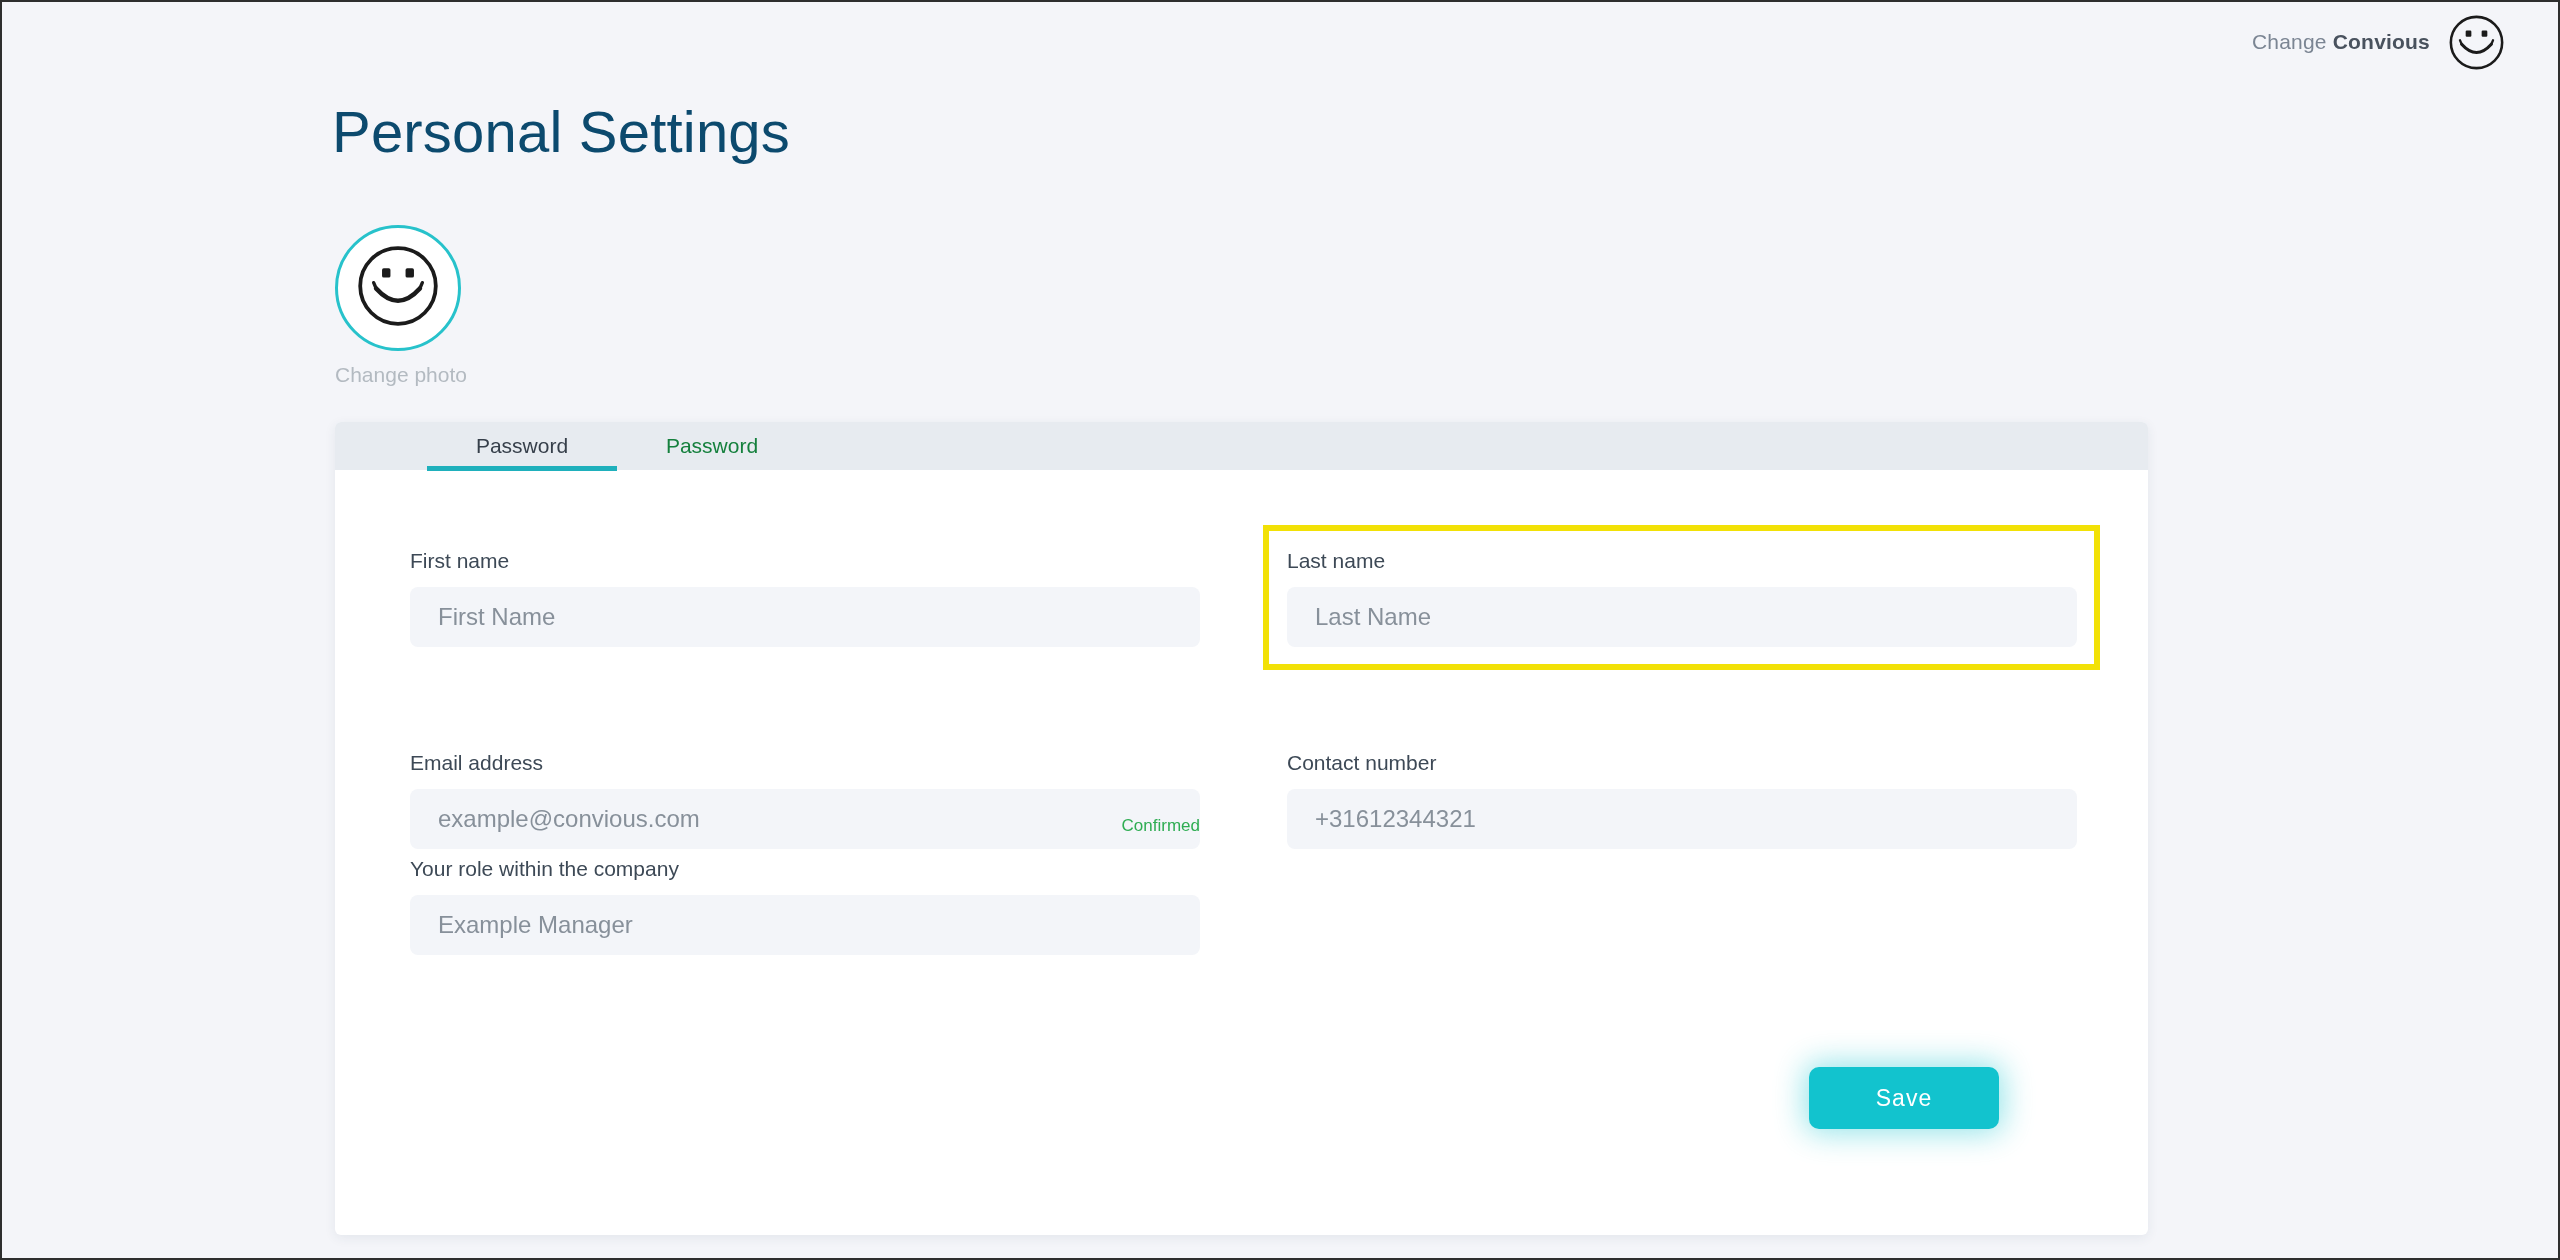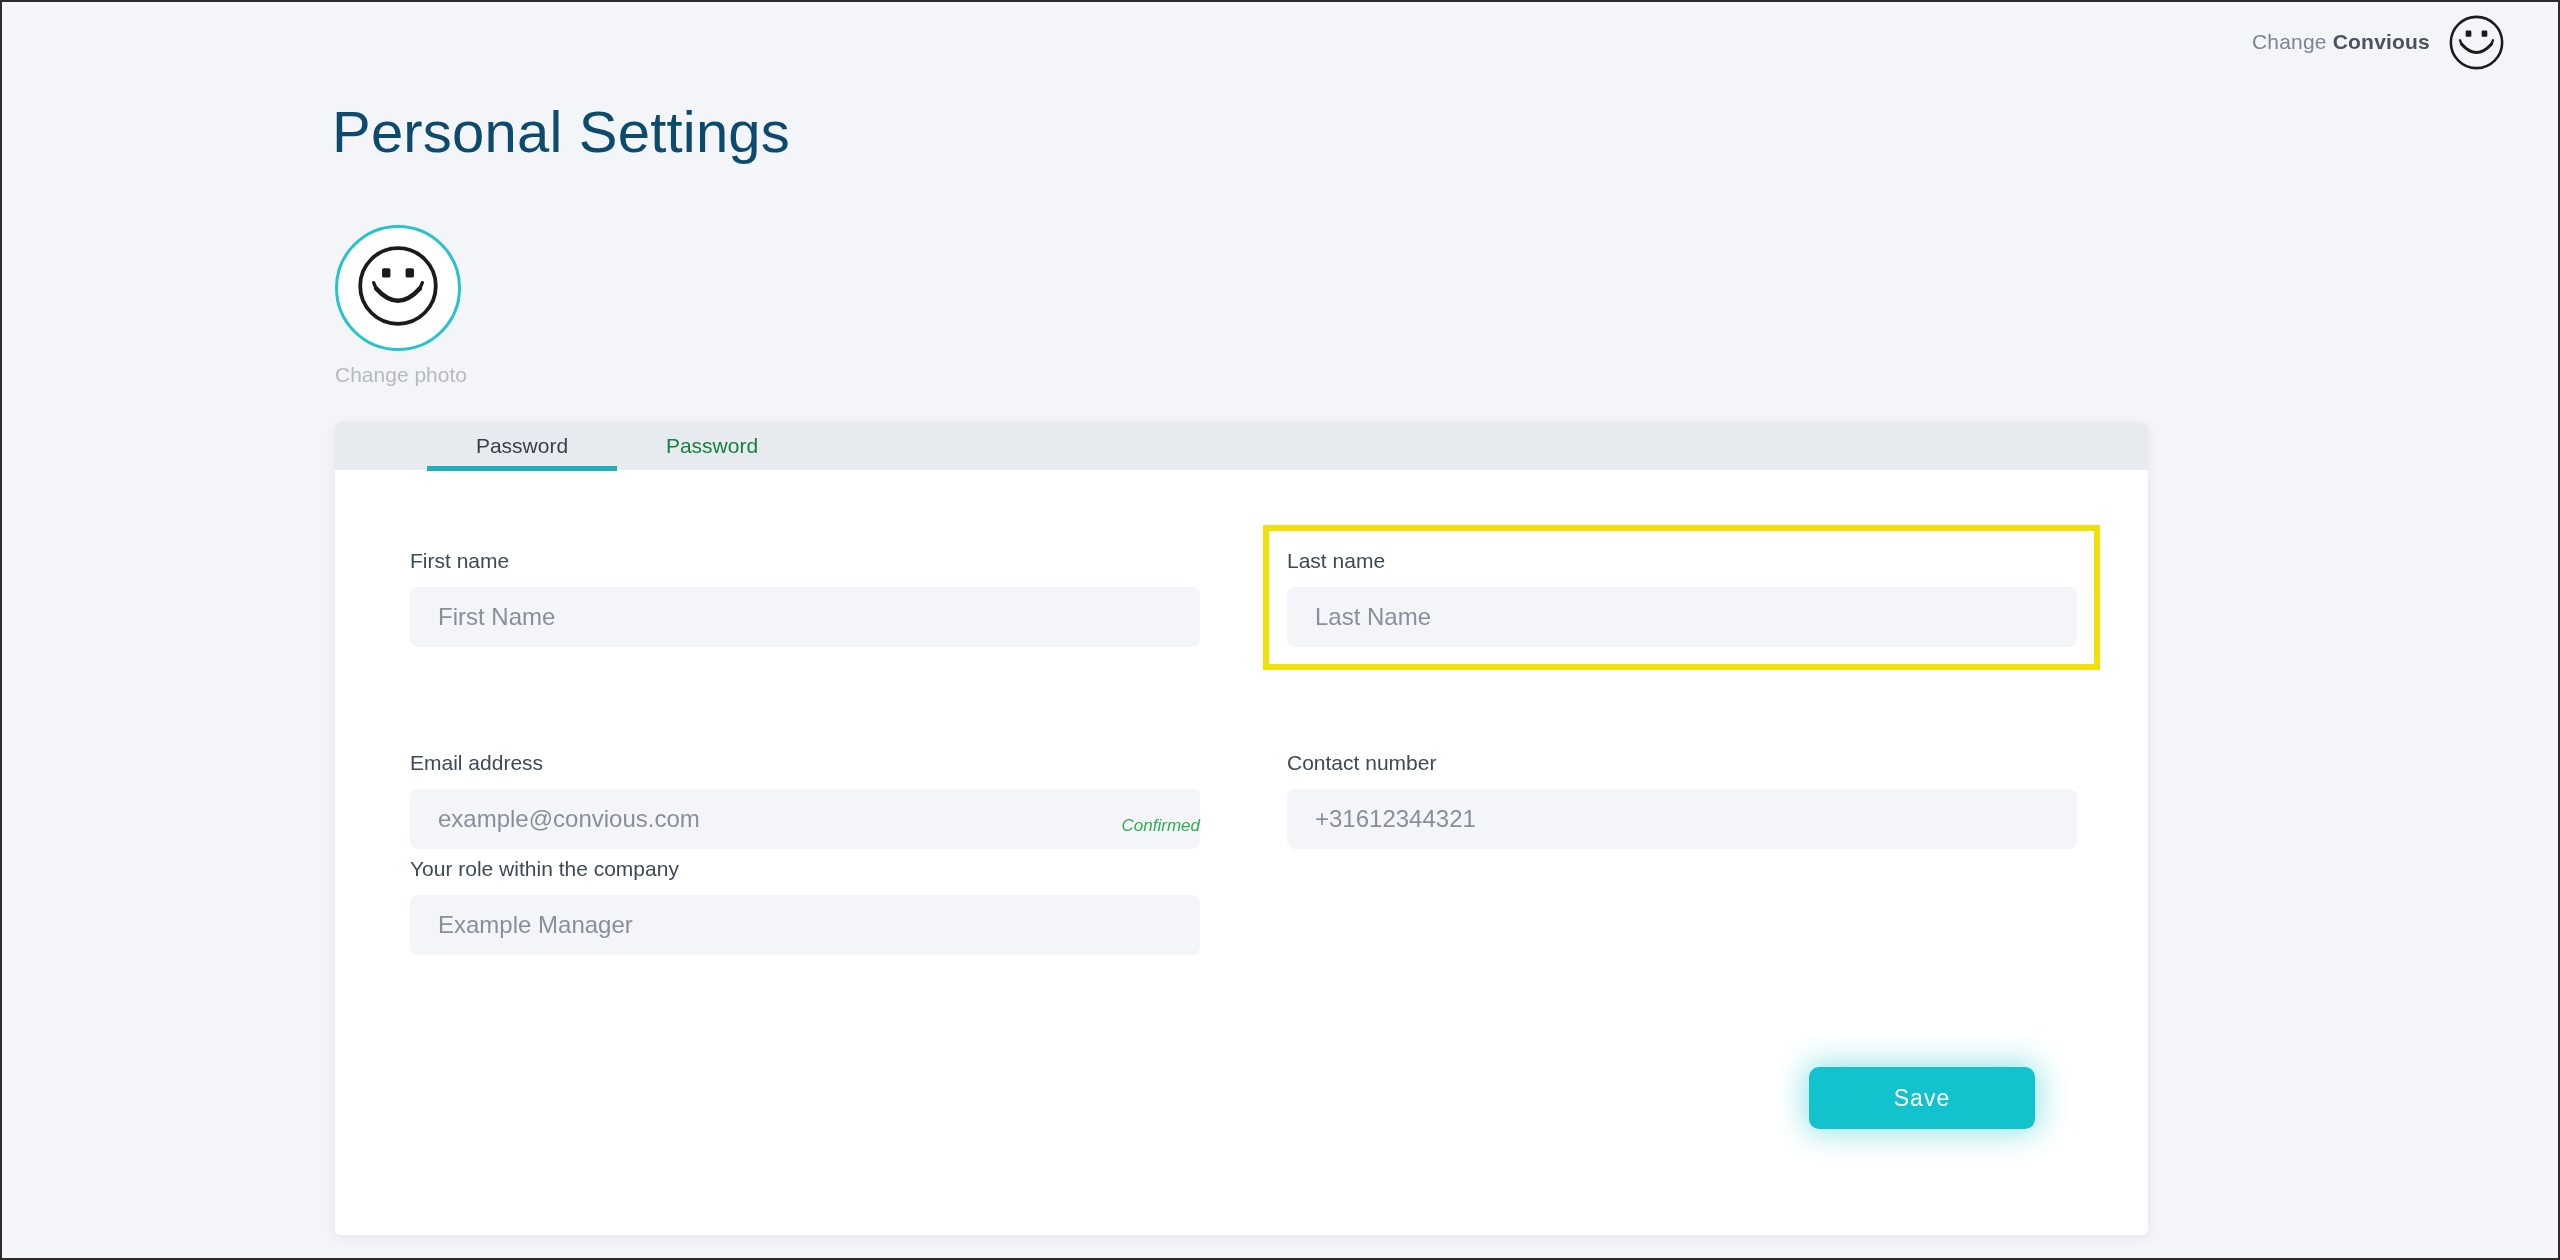--- a/index.html
+++ b/index.html
@@ -80,34 +80,34 @@
     font-family:"Liberation Sans", sans-serif;
   }
   .col-left  { left:75px; }
   .col-right { left:952px; }
   .row-1 { top:127px; }
   .row-2 { top:281px;margin-top:48px; }
   .row-3 { top:435px; }
 
   .confirmed-note {
     position:absolute; left:75px; top:394px; width:790px;
-    text-align:right; font-size:17px; font-style:italic; color:#2fad53;
+    text-align:right; font-size:17px; color:#2fad53;
   }
 
   
   .highlight-box {
     position:absolute; left:928px; top:103px;
     width:837px; height:145px;
     border:6px solid #f2e106;
     pointer-events:none;
   }
 
   .save-button {
     position:absolute; left:1474px; top:645px;
-    width:226px; height:62px;
+    width:190px; height:62px;
     background:#12c3ce; color:#ffffff;
     border:none; border-radius:10px;
     font-size:23px; letter-spacing:1px; font-family:"Liberation Sans", sans-serif;
     cursor:pointer;
     box-shadow:0 0 30px 4px rgba(18,195,206,.45);
     text-align:center;
   }
 
   .smiley-stroke { stroke:#1b1b1b; fill:none; }
 </style>

